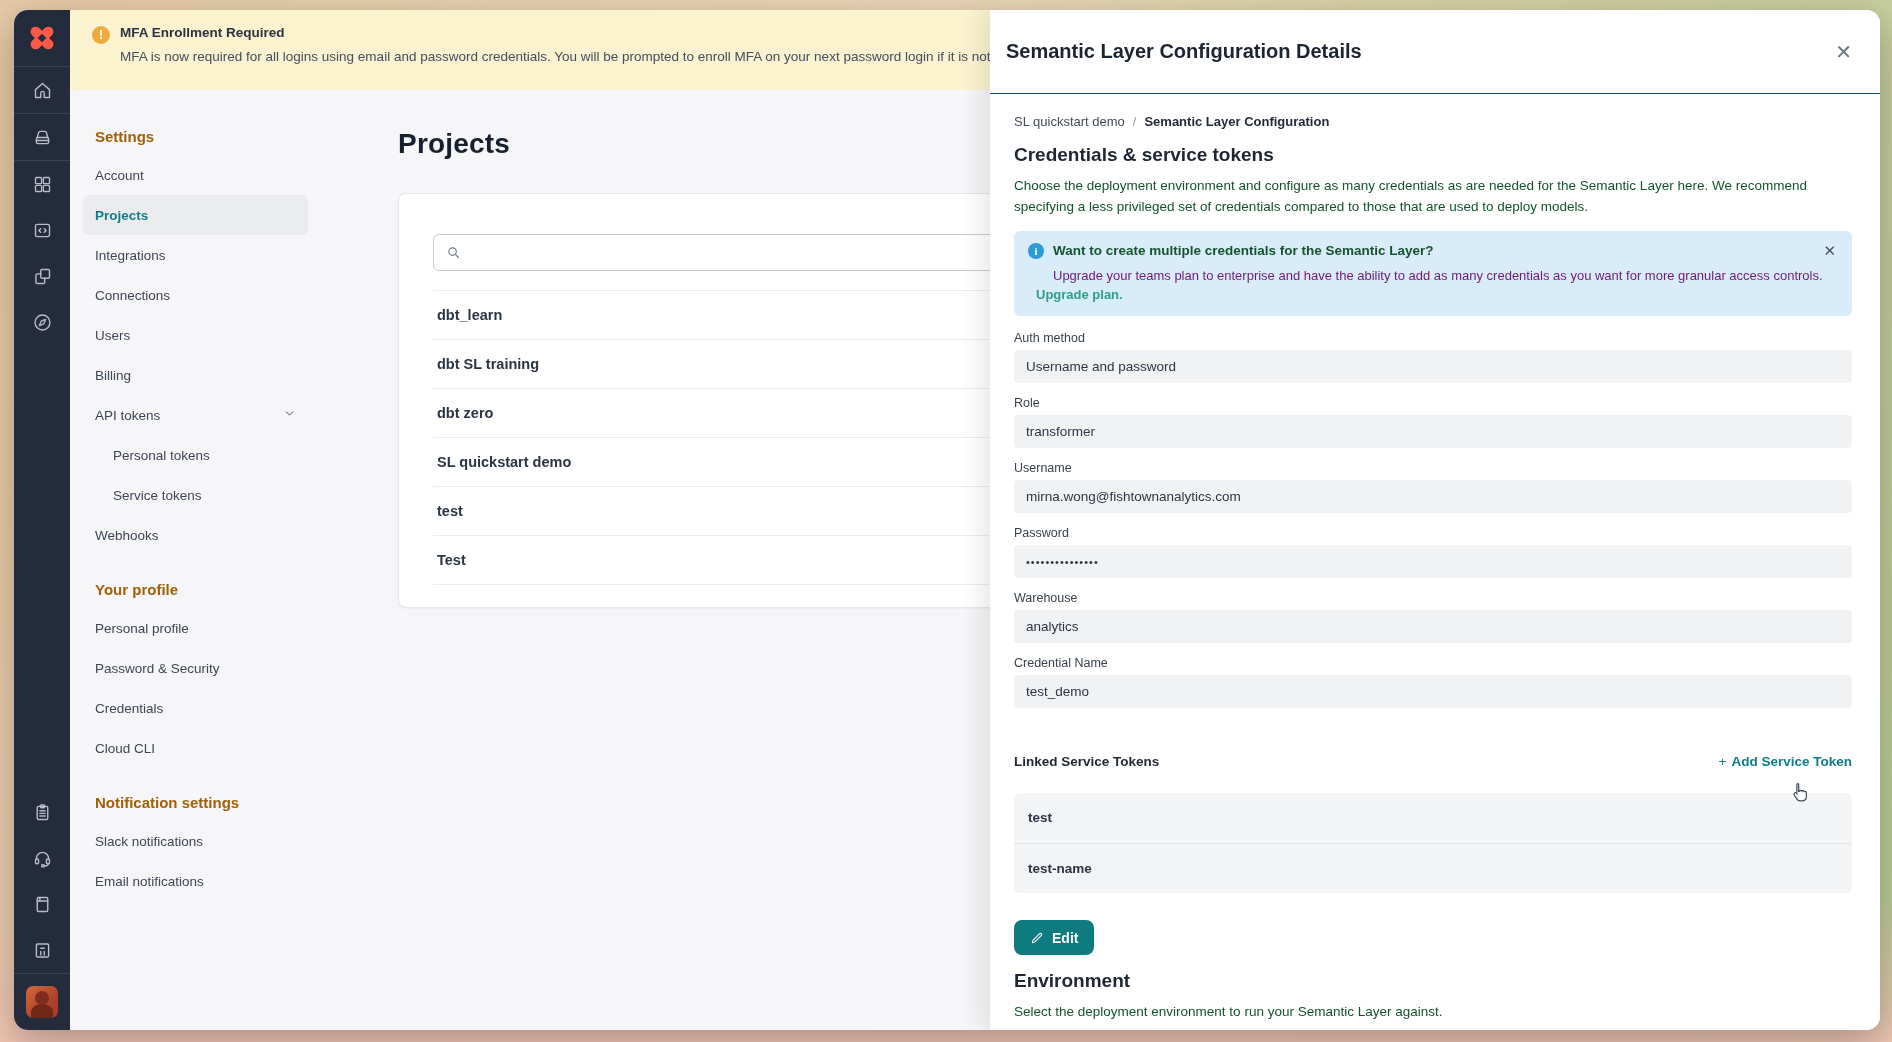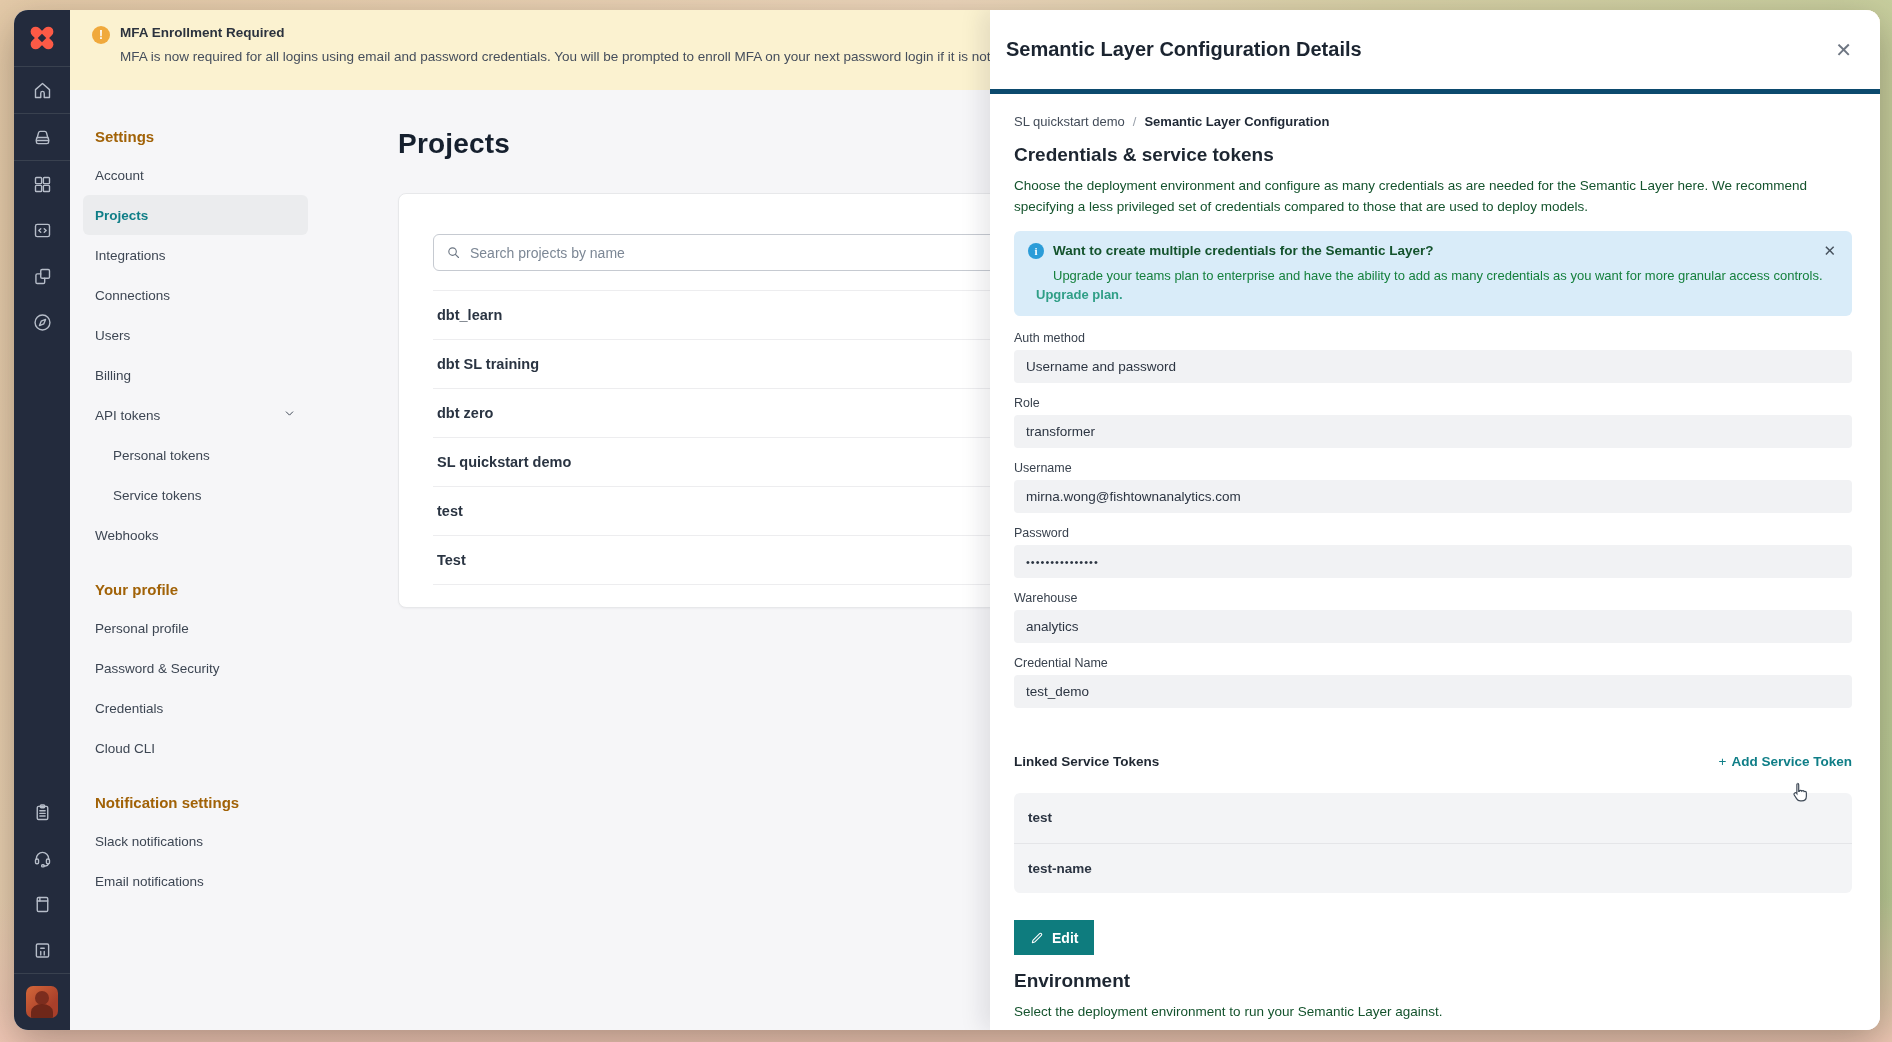--- a/index.html
+++ b/index.html
@@ -68,41 +68,41 @@
     font-family:"Liberation Sans", sans-serif; }
   .search input::placeholder { color:#7c8795; }
   .rows { margin-top:19px; border-top:1px solid #ededef; width:1432px; }
   .prow { height:49px; display:flex; align-items:center; font-size:14.5px; font-weight:bold; color:#2a3442;
     border-bottom:1px solid #ededef; padding-left:4px; cursor:pointer; }
 
   
   .panel { position:absolute; left:976px; top:0; bottom:0; width:890px; background:#fff; z-index:30;
     box-shadow:-8px 0 22px rgba(16,24,40,.10); display:flex; flex-direction:column; }
   .panel-header { height:84px; flex:0 0 84px; display:flex; align-items:center;
-    border-bottom:5px solid #0c4a6e; padding:0 28px 0 16px; }
+    border-bottom:1px solid #0c4a6e; padding:0 28px 0 16px; }
   .panel-header h2 { font-size:20px; font-weight:bold; color:#1b2430; }
   .panel-close { margin-left:auto; font-size:20px; color:#6e7682; cursor:pointer; background:none; border:none;
     font-family:"Liberation Sans", sans-serif; }
   .panel-body { padding:20px 28px 0 24px; position:relative; overflow:hidden; flex:1; }
 
   .crumbs { font-size:13px; color:#434c59; }
   .crumbs .sep { color:#9aa1ab; margin:0 8px; }
   .crumbs .current { font-weight:bold; color:#1f2835; }
 
   .panel-body h2.section { font-size:19px; font-weight:bold; color:#1d2631; margin:15px 0 10px; }
   .desc { font-size:13.5px; line-height:1.55; color:#14532d; max-width:872px; }
 
   .infobox { margin-top:13px; background:#d9ecf9; border-radius:6px; padding:12px 14px 13px; position:relative; }
   .infobox .head { display:flex; align-items:center; gap:9px; }
   .info-icon { width:16px; height:16px; border-radius:50%; background:#2b9cd8; color:#fff; font-size:11px;
     font-weight:bold; text-align:center; line-height:16px; flex:0 0 16px; font-family:"Liberation Serif",serif; }
   .infobox .head b { font-size:13.5px; color:#14532d; }
   .infobox .close { position:absolute; right:16px; top:11px; font-size:15px; color:#47525e; cursor:pointer;
     background:none; border:none; }
-  .infobox .body { margin:7px 0 0 25px; font-size:13px; color:#15803d; line-height:1.5; }
+  .infobox .body { margin:7px 0 0 25px; font-size:13px; color:#701a75; line-height:1.5; }
   .infobox .link { margin-left:8px; display:inline-block; margin-top:2px; font-size:13px; font-weight:bold;
     color:#2f9e86; cursor:pointer; }
 
   .fields { margin-top:15px; }
   .field { margin-bottom:13px; }
   .field label { display:block; font-size:12.5px; color:#39424e; margin-bottom:5px; }
   .field .value { height:33px; background:#f1f2f4; border-radius:4px; line-height:33px; padding-left:12px;
     font-size:13.5px; color:#2c3542; }
   .field .value.pw { letter-spacing:1px; font-size:11px; line-height:35px; }
 
@@ -110,21 +110,21 @@
   .lst-row .lbl { font-size:13.5px; font-weight:bold; color:#1f2732; }
   .add-token { margin-left:auto; font-size:13.5px; font-weight:bold; color:#0f7e87; cursor:pointer;
     background:none; border:none; font-family:"Liberation Sans", sans-serif; }
   .add-token .plus { margin-right:5px; font-weight:normal; }
 
   .token-box { margin-top:24px; background:#f3f4f6; border-radius:6px; }
   .token-row { height:50px; line-height:50px; padding-left:14px; font-size:13.5px; font-weight:bold; color:#2b3442; }
   .token-row + .token-row { border-top:1px solid #e4e5e8; }
 
   .edit-btn { margin-top:27px; display:inline-flex; align-items:center; gap:8px; height:35px; padding:0 16px;
-    background:#0e7c7e; color:#fff; border:none; border-radius:0; font-size:14px; font-weight:bold;
+    background:#0e7c7e; color:#fff; border:none; border-radius:8px; font-size:14px; font-weight:bold;
     cursor:pointer; font-family:"Liberation Sans", sans-serif; }
   .edit-btn svg { width:14px; height:14px; stroke:#fff; fill:none; stroke-width:1.8; stroke-linecap:round; stroke-linejoin:round; }
 
   .env-head { margin-top:31px; }
 
   .cursor { position:absolute; left:800px; top:688px; width:22px; height:22px; z-index:40; pointer-events:none; }
 </style>
 </head>
 <body>
 
@@ -290,21 +290,20 @@
       </nav>
 
       <section class="projects">
         <h1>Projects</h1>
         <div class="card">
           <div class="search">
             <svg viewBox="0 0 24 24">
                 <circle cx="10.5" cy="10.5" r="6"></circle>
                 <path d="M15 15 L20 20"></path>
               </svg>
-            <input type="text" placeholder="Search projects by name" style="">
           </div>
           <div class="rows">
             <div class="prow">dbt_learn</div>
             <div class="prow">dbt SL training</div>
             <div class="prow">dbt zero</div>
             <div class="prow">SL quickstart demo</div>
             <div class="prow">test</div>
             <div class="prow">Test</div>
           </div>
         </div>

